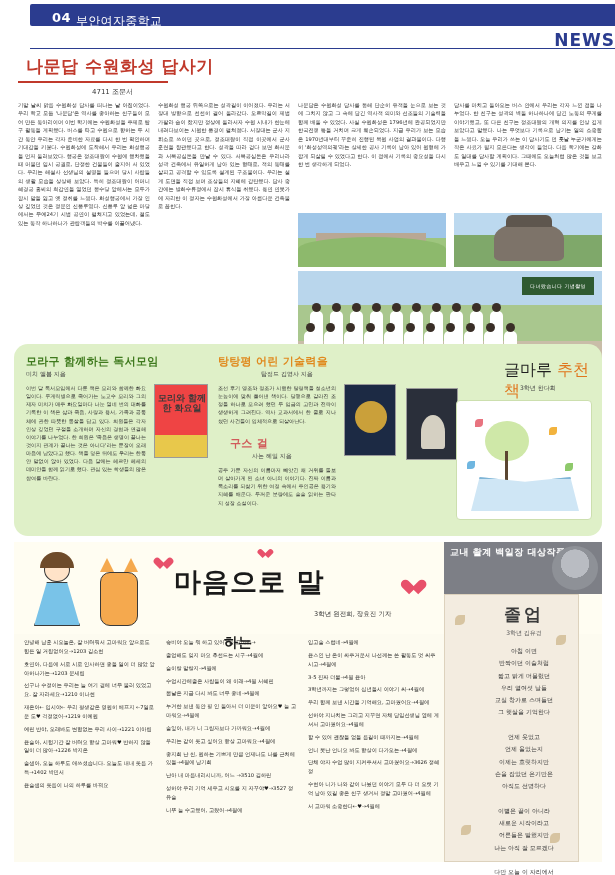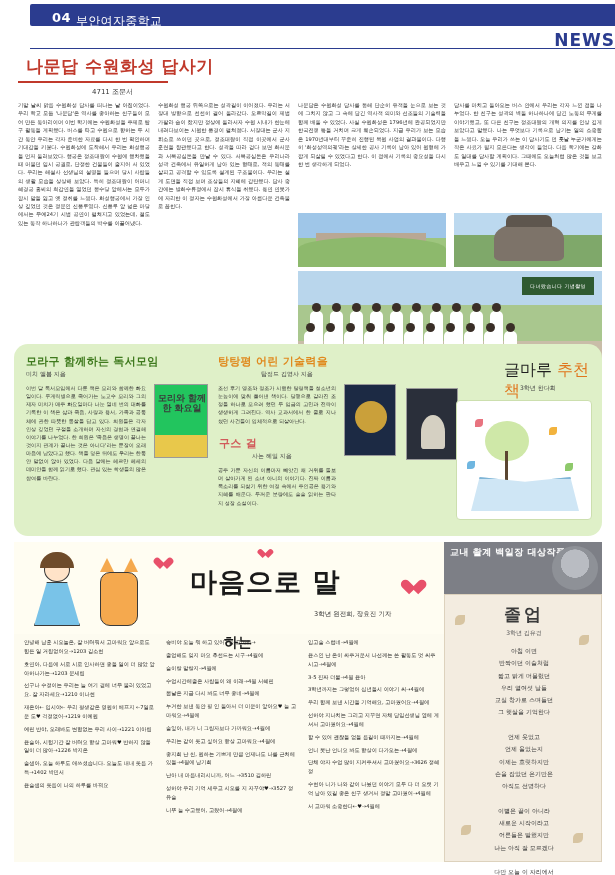--- a/index.html
+++ b/index.html
@@ -130,39 +130,39 @@
     position: absolute; top: 344px; left: 14px; width: 588px; height: 192px;
     background: #dff0c8;
     border-radius: 14px;
   }
   .books-inner { position: absolute; inset: 0; }
   .book-head {
     position: absolute; font-size: 11px; font-weight: bold; letter-spacing: .3px;
   }
   #bh1 { top: 10px; left: 12px; color: #3f7a1e; }
   #bh2 { top: 10px; left: 204px; color: #e08a1e; }
-  #bh3 { top: 92px; left: 205px; color: #d15b5b; }
+  #bh3 { top: 92px; left: 216px; color: #d15b5b; }
   .book-sub {
     position: absolute; font-size: 6px; color: #444;
   }
   #bs1 { top: 26px; left: 12px; }
   #bs2 { top: 26px; left: 247px; }
   #bs3 { top: 108px; left: 238px; }
   .book-body {
     position: absolute; font-size: 5.1px; line-height: 1.6; color: #2d2d2d;
     text-align: justify; word-break: break-all;
   }
   #bb1 { top: 40px; left: 12px; width: 120px; height: 142px; }
   #bb2 { top: 40px; left: 204px; width: 118px; height: 48px; }
   #bb3 { top: 122px; left: 204px; width: 118px; height: 56px; }
 
   .cover {
     position: absolute; border: 1px solid #9a9a9a; overflow: hidden;
   }
-  #cover1 { top: 40px; left: 140px; width: 54px; height: 74px; background: #22c55e; }
+  #cover1 { top: 40px; left: 140px; width: 54px; height: 74px; background: #ef4444; }
   #cover1 .c-t { position: absolute; top: 8px; left: 0; width: 54px; text-align: center;
     font-size: 9px; font-weight: bold; color: #3a3a3a; line-height: 1.15; }
   #cover1 .c-b { position: absolute; bottom: 0; left: 0; width: 54px; height: 22px; background: #e8c84b; }
   #cover2 { top: 40px; left: 330px; width: 52px; height: 72px; background: #1c2a44; }
   #cover2 .c-circ { position: absolute; top: 16px; left: 10px; width: 32px; height: 32px;
     border-radius: 50%; background: #caa03a; }
   #cover3 { top: 44px; left: 392px; width: 52px; height: 72px; background: #2a2f3a; }
   #cover3 .c-tree { position: absolute; bottom: 10px; left: 14px; width: 24px; height: 34px;
     background: #d5d0c2; border-radius: 50% 50% 10% 10%; }
   #cover4 { top: 118px; left: 330px; width: 54px; height: 64px; background: #f6f2e6; }
@@ -203,21 +203,21 @@
   
   .mind {
     position: absolute; top: 542px; left: 14px; width: 588px; height: 320px;
     background: #fdfbf0;
   }
   .mind-top {
     position: absolute; top: 0; left: 0; width: 588px; height: 92px;
     background: #fffdf2;
   }
   .mind-title {
-    position: absolute; top: 22px; left: 176px;
+    position: absolute; top: 22px; left: 160px;
     font-size: 27px; font-weight: bold; color: #1a1a1a; letter-spacing: 1px;
   }
   .mind-sub {
     position: absolute; top: 56px; left: 210px;
     font-size: 14px; font-weight: bold; color: #1a1a1a; margin-top: 36px;
   }
   .mind-by {
     position: absolute; top: 68px; left: 300px;
     font-size: 6.5px; color: #333;
   }
@@ -279,21 +279,21 @@
   .grad-banner .gb-label {
     position: absolute; top: 4px; left: 6px; color: #fff;
     font-size: 9px; font-weight: bold; letter-spacing: .5px;
   }
   .grad-banner .gb-tree {
     position: absolute; right: 4px; top: 4px; width: 46px; height: 44px;
     background: radial-gradient(circle at 50% 40%, #b9bcc2 0 40%, #8e9197 41% 100%);
     border-radius: 50%;
   }
   .grad-paper {
-    position: absolute; top: 52px; left: 0; width: 158px; height: 268px;
+    position: absolute; top: 52px; left: 0; width: 135px; height: 268px;
     background: #f3ece0;
     border: 1px solid #ddd2bd;
   }
   .grad-title {
     position: absolute; top: 8px; left: 0; width: 158px; text-align: center;
     font-size: 17px; font-weight: bold; color: #3b3b3b; letter-spacing: 3px;
   }
   .grad-by {
     position: absolute; top: 34px; left: 0; width: 158px; text-align: center;
     font-size: 6px; color: #5a5a5a;

